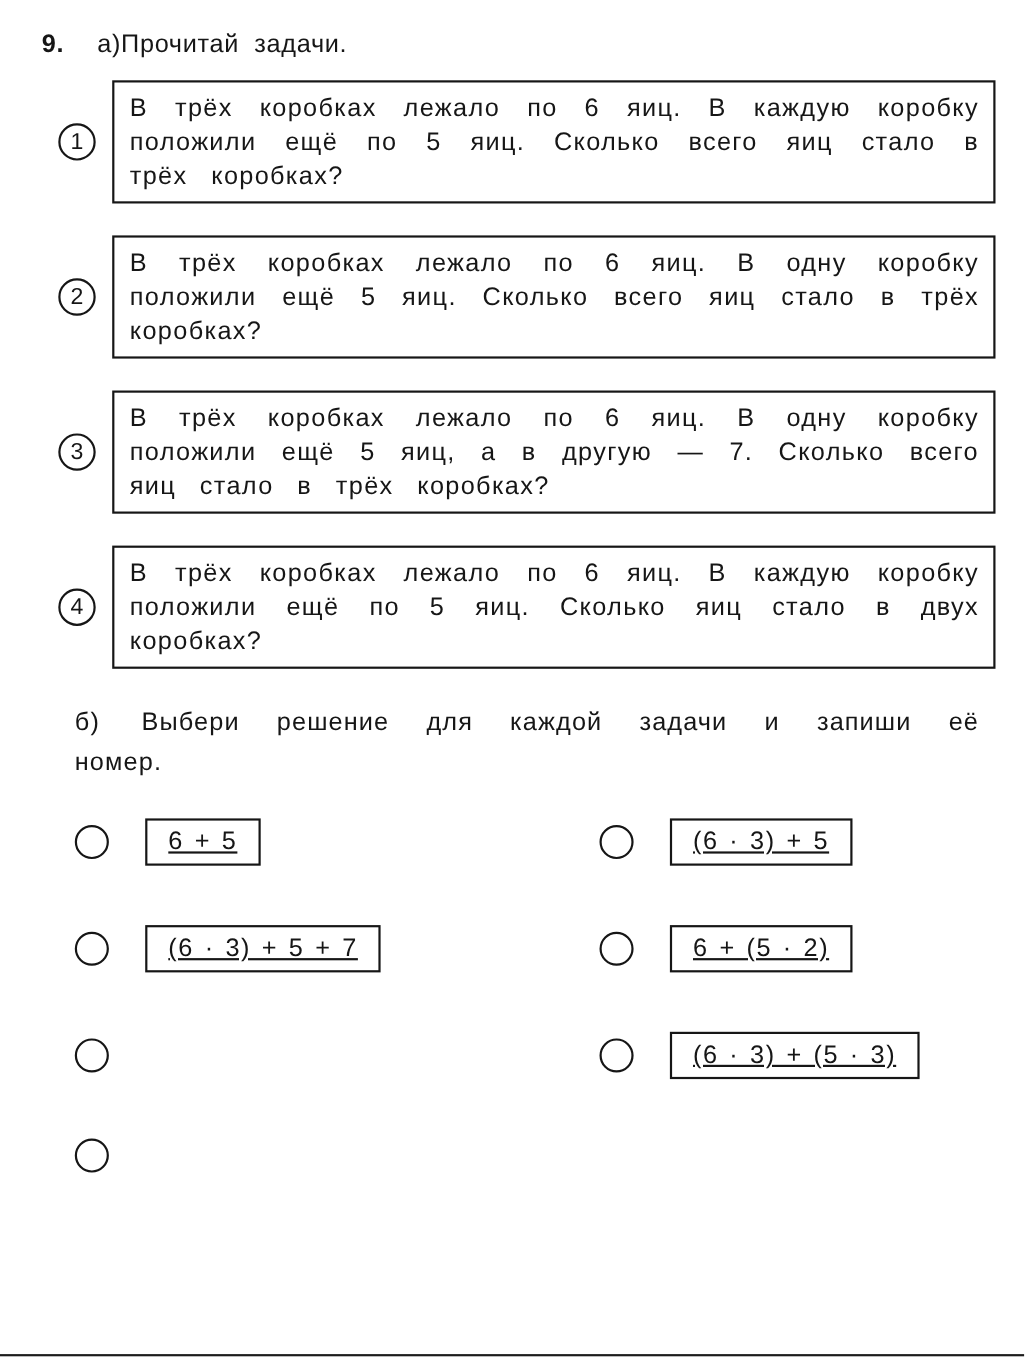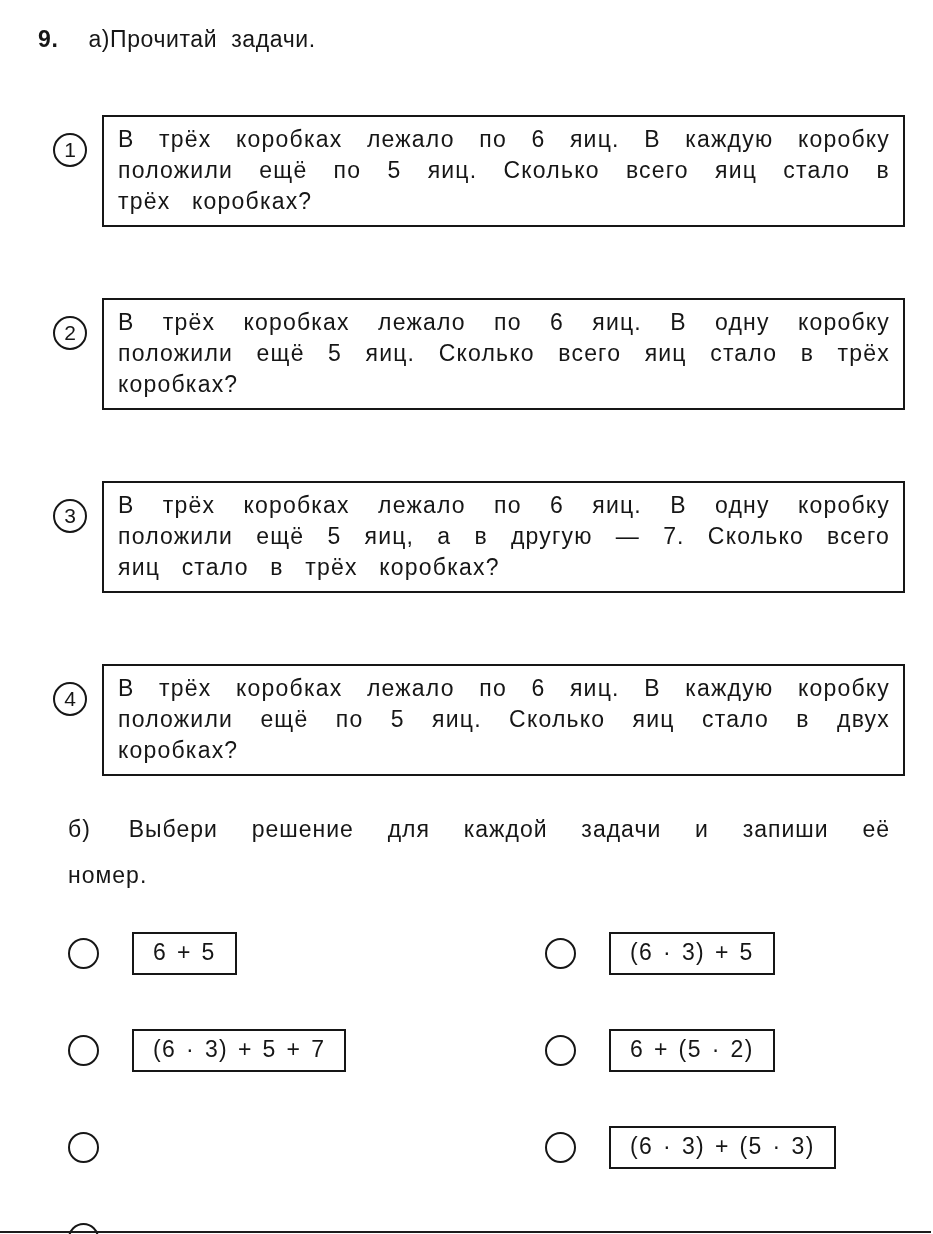--- a/index.html
+++ b/index.html
@@ -34,42 +34,42 @@
   .problem-box {
     flex: 1;
     border: 2px solid #161616;
     padding: 7px 13px 8px 14px;
     font-size: 23px;
     line-height: 31px;
     text-align: justify;
     text-align-last: left;
     letter-spacing: 1.2px;
     word-spacing: 14px;
-    margin-top: 42px;
   }
 
   
   .part-b {
     margin: 30px 0 0 30px;
     width: 822px;
     font-size: 23px;
-    line-height: 46px;
+    line-height: 36px;
     text-align: justify;
     text-align-last: left;
     letter-spacing: 1px;
     word-spacing: 15px;
   }
   .part-b .label { margin-right: 4px; }
 
   
   .options {
     margin: 34px 0 0 30px;
     display: grid;
     grid-template-columns: 477px 1fr;
     row-gap: 54px;
+    text-decoration: underline;
   }
   .opt { display: flex; align-items: center; gap: 33px; }
   .opt-circle {
     width: 31px; height: 31px;
     border: 2px solid #161616; border-radius: 50%;
     flex-shrink: 0; box-sizing: border-box;
     background: #ffffff;
   }
   .opt-box {
     border: 2px solid #161616;

